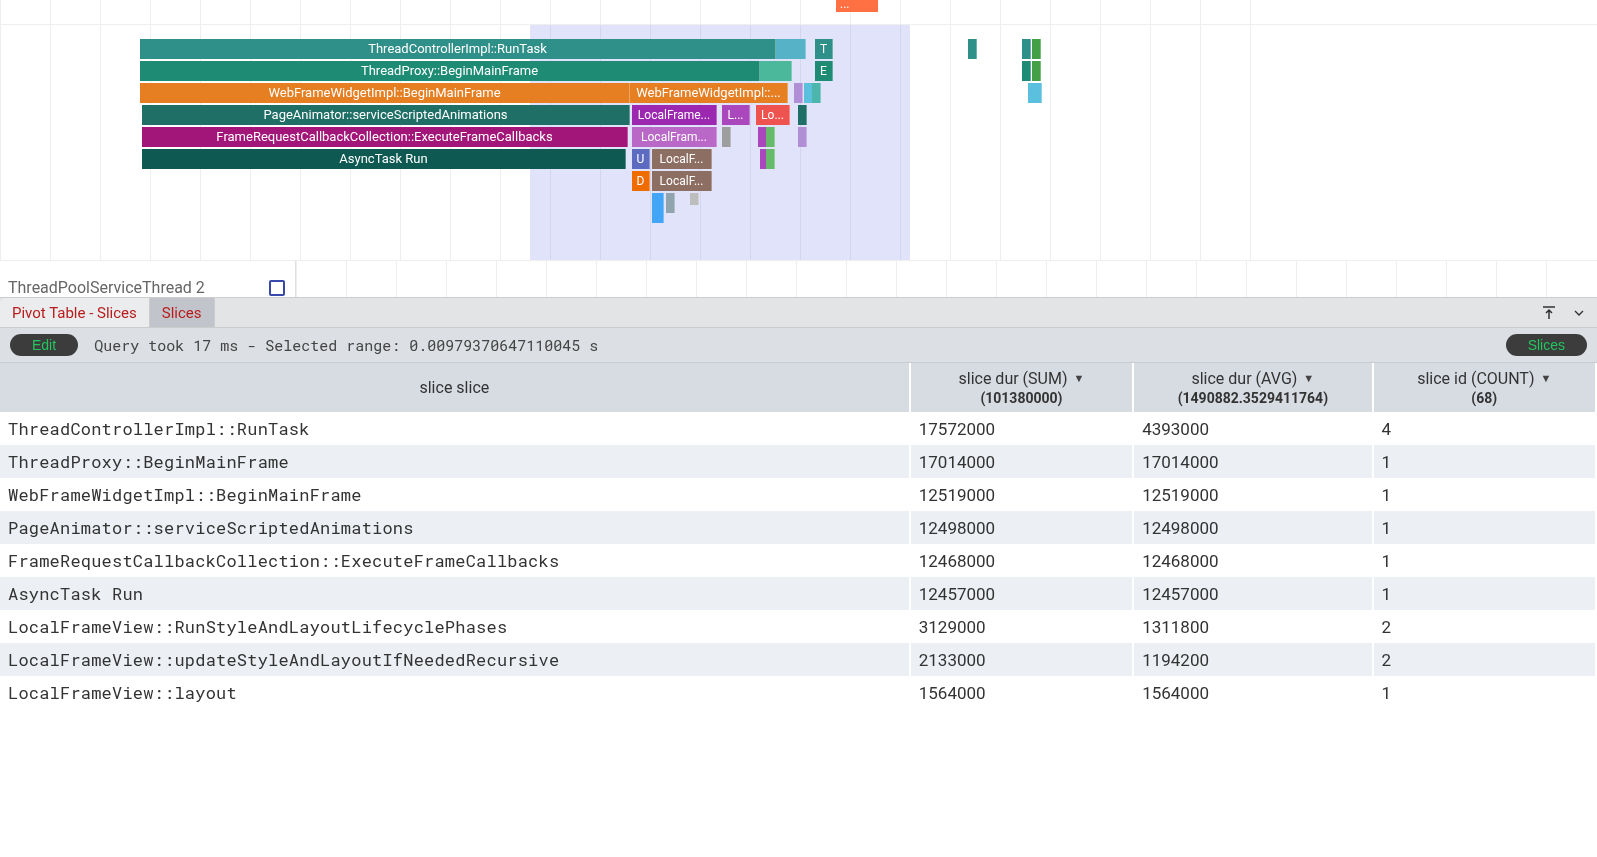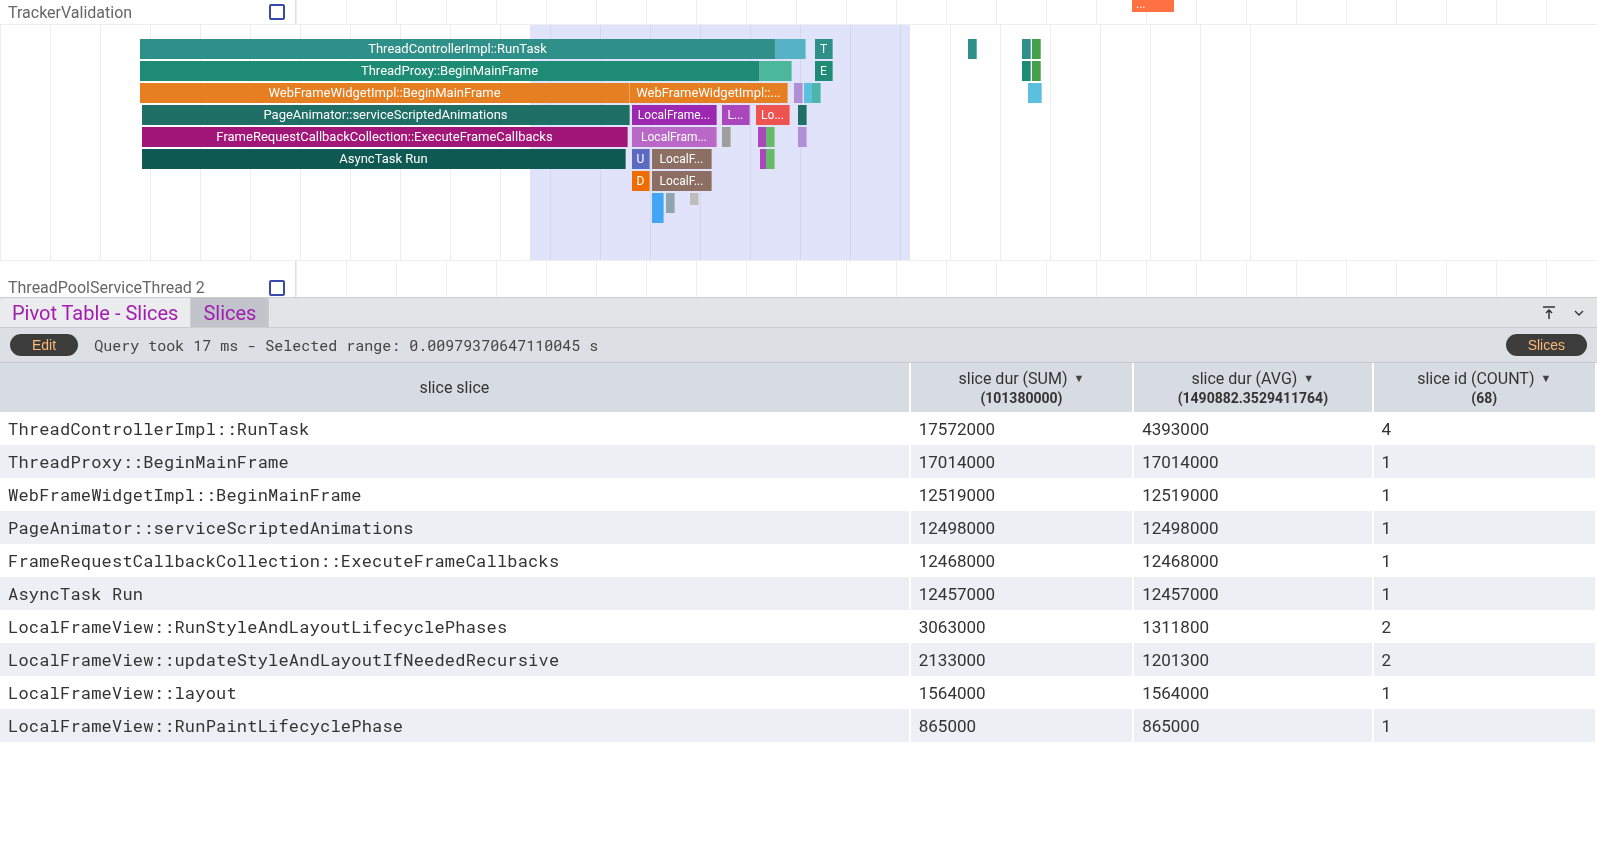--- a/index.html
+++ b/index.html
@@ -36,35 +36,35 @@
 .chip { position: absolute; background: #ff7043; color: #fff; font-size: 12px; padding: 1px 4px; overflow: hidden; white-space: nowrap; text-overflow: ellipsis; }
 .tick { position: absolute; width: 2px; bottom: 0; }
 
 
 .tabbar {
   display: flex; align-items: center; justify-content: space-between;
   background: #e3e4e6; border-bottom: 1px solid #ccc; height: 30px; padding-right: 8px;
 }
 .tabs { display: flex; height: 100%; }
 .tab {
-  padding: 0 12px; display: flex; align-items: center; color: #a21caf; font-size: 20px;
+  padding: 0 12px; display: flex; align-items: center; color: #b91c1c; font-size: 15px;
   border-right: 1px solid #ccc; cursor: pointer; background: #ebecee;
 }
 .tab.active { background: #c1c5cb; }
 .tab.first { border-top-left-radius: 6px; }
 .tabbar-actions { display: flex; gap: 10px; align-items: center; color: #444; }
 .tabbar-actions .iconbtn { cursor: pointer; display: flex; align-items: center; justify-content: center; width: 20px; height: 20px; }
 
 
 .querybar {
   display: flex; align-items: center; gap: 16px; padding: 6px 10px; background: #dcdfe3;
   border-bottom: 1px solid #c8cbd0;
 }
 .pillbtn {
-  background: #3c3c3c; color: #fdba74; border-radius: 14px; padding: 3px 22px; font-size: 14px; cursor: pointer; border: none;
+  background: #3c3c3c; color: #22c55e; border-radius: 14px; padding: 3px 22px; font-size: 14px; cursor: pointer; border: none;
 }
 .query-text { font-family: "Roboto Mono", Menlo, Consolas, monospace; font-size: 15px; color: #444; text-align: center; }
 
 
 .table-wrap { flex: 1; overflow: auto; }
 table.data { width: 100%; border-collapse: collapse; table-layout: fixed; }
 table.data thead th {
   background: #d7dce3; font-weight: 400; padding: 6px 8px; text-align: center; color: #333;
   border-right: 2px solid #fff; font-size: 16px;
 }
@@ -84,24 +84,20 @@
 svg { display: block; }
 </style>
 </head>
 <body>
 
 <div class="app">
 
   <div class="timeline">
 
     <div class="track-row first" style="height:24px">
-      <div class="track-label">
-        <span>TrackerValidation</span>
-        <span class="cb"></span>
-      </div>
       <div class="track-body">
         <div class="gridlines">
             <div class="vl" style="left: 0px;"></div>
             <div class="vl" style="left: 50px;"></div>
             <div class="vl" style="left: 100px;"></div>
             <div class="vl" style="left: 150px;"></div>
             <div class="vl" style="left: 200px;"></div>
             <div class="vl" style="left: 250px;"></div>
             <div class="vl" style="left: 300px;"></div>
             <div class="vl" style="left: 350px;"></div>
@@ -355,39 +351,33 @@
             <td>1</td>
           </tr>
           <tr>
             <td class="name">AsyncTask Run</td>
             <td>12457000</td>
             <td>12457000</td>
             <td>1</td>
           </tr>
           <tr>
             <td class="name">LocalFrameView::RunStyleAndLayoutLifecyclePhases</td>
-            <td>3063000</td>
+            <td>3129000</td>
             <td>1311800</td>
             <td>2</td>
           </tr>
           <tr>
             <td class="name">LocalFrameView::updateStyleAndLayoutIfNeededRecursive</td>
             <td>2133000</td>
-            <td>1201300</td>
+            <td>1194200</td>
             <td>2</td>
           </tr>
           <tr>
             <td class="name">LocalFrameView::layout</td>
             <td>1564000</td>
             <td>1564000</td>
             <td>1</td>
           </tr>
-          <tr>
-            <td class="name">LocalFrameView::RunPaintLifecyclePhase</td>
-            <td>865000</td>
-            <td>865000</td>
-            <td>1</td>
-          </tr>
         </tbody>
     </table>
   </div>
 
 </div>
 
 </body></html>

